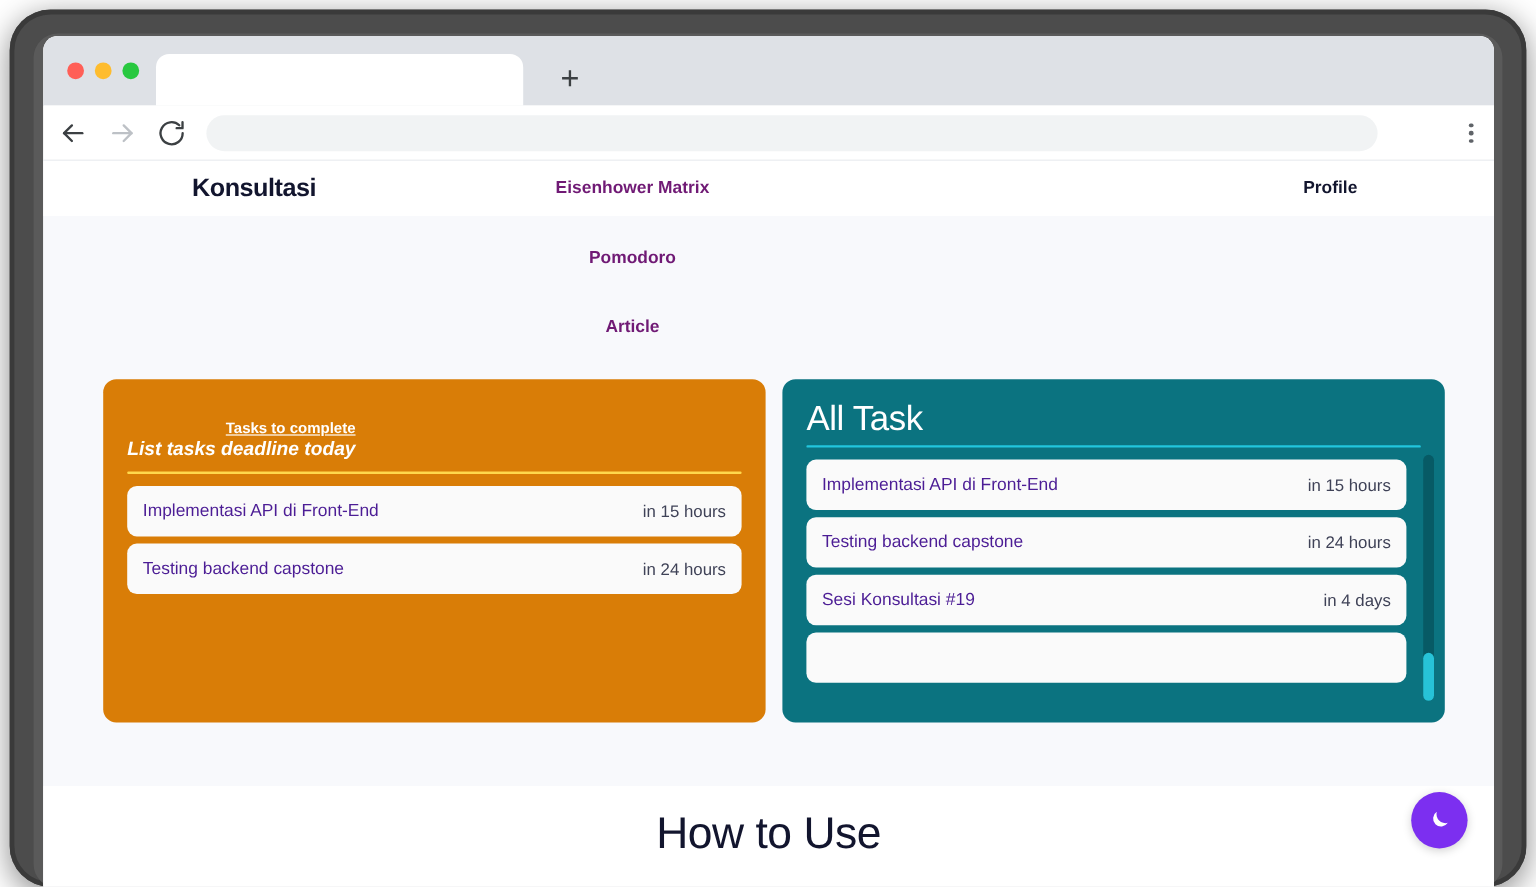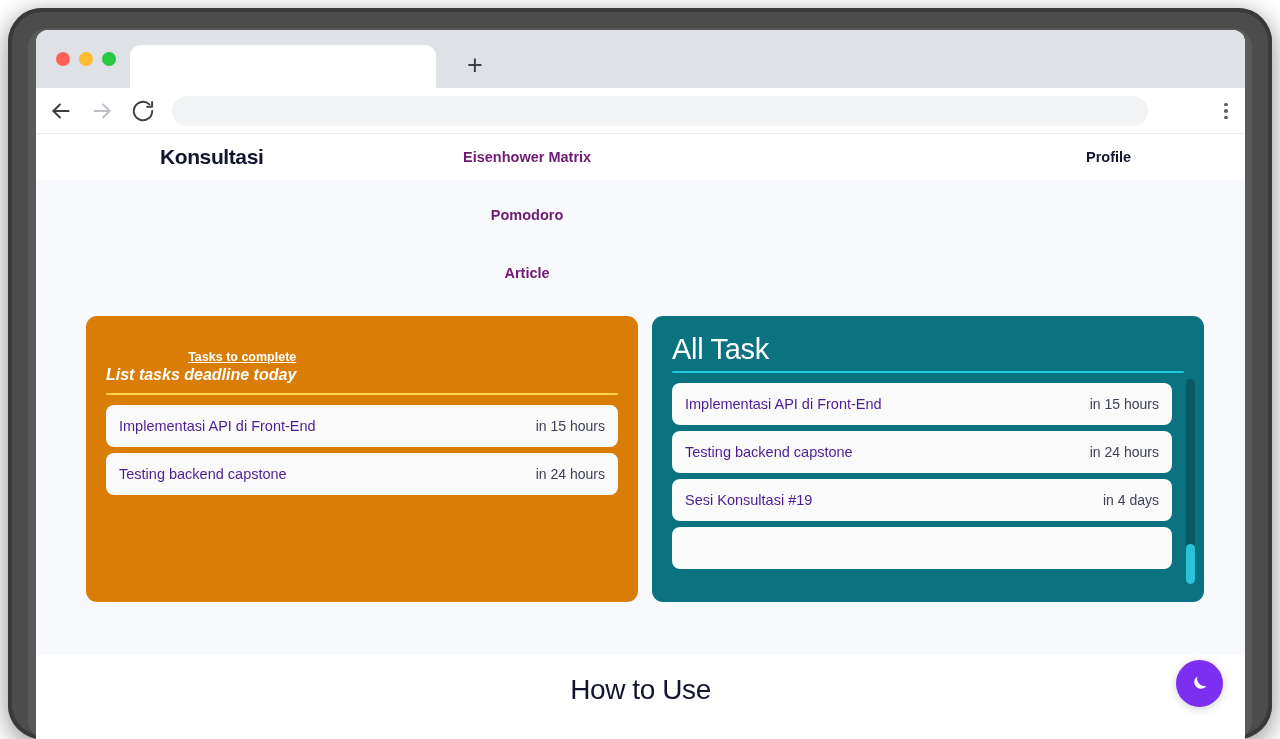--- a/index.html
+++ b/index.html
@@ -300,21 +300,21 @@
     position: absolute;
     left: 0;
     top: 521px;
     width: 100%;
     height: 210px;
     background: #ffffff;
   }
   #howto-title {
     text-align: center;
     padding-top: 19px;
-    font-size: 28px;
+    font-size: 37px;
     color: #12152e;
     font-weight: 400;
     letter-spacing: -0.4px;
   }
 
   
   #fab {
     position: absolute;
     right: 22px;
     bottom: 32px;

